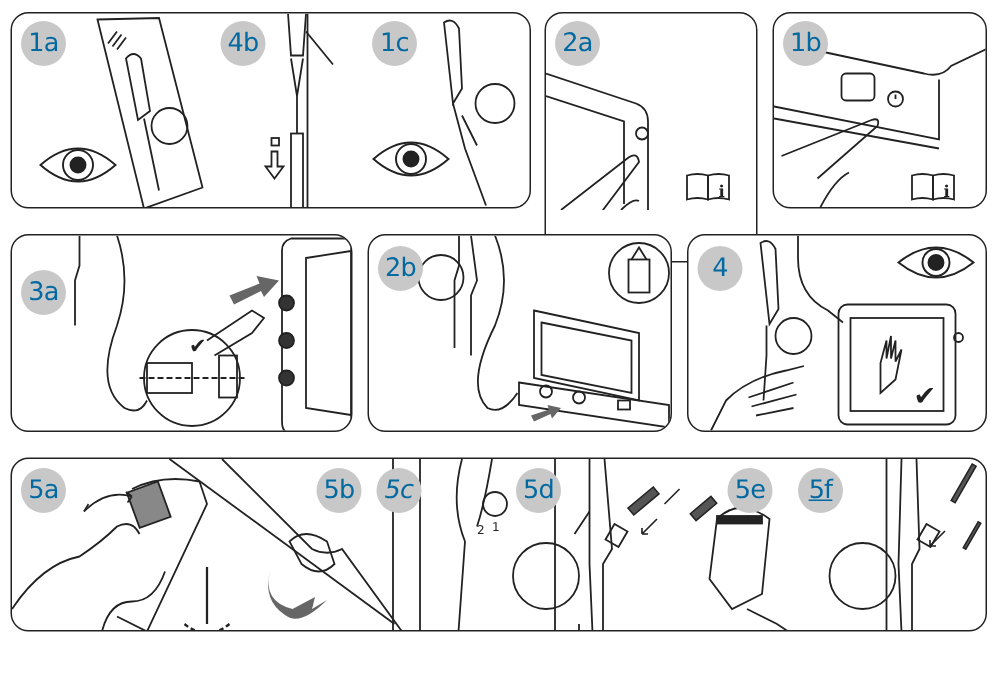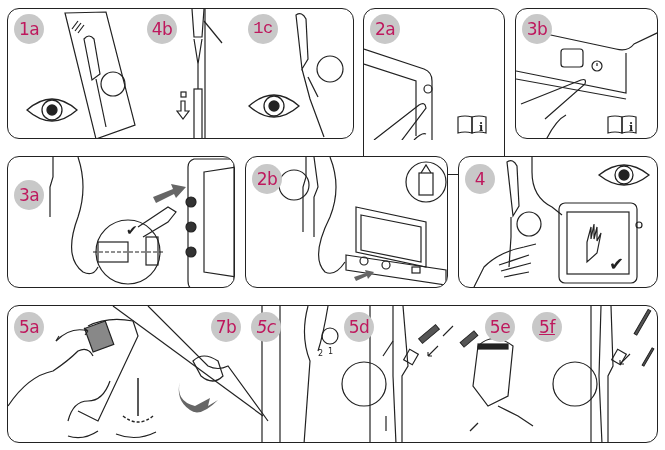--- a/index.html
+++ b/index.html
@@ -1,27 +1,27 @@
 <!DOCTYPE html>
 <html><head>
 <meta charset="utf-8">
 <style>
   html, body { margin:0; padding:0; background:#fff; }
   body { width:665px; height:450px; position:relative; overflow:hidden; font-family:"DejaVu Sans", sans-serif; }
   .panel { position:absolute; border:1.5px solid #222; border-radius:12px; background:#fff; box-sizing:border-box; overflow:hidden; }
-  .badge { position:absolute; width:30px; height:30px; border-radius:50%; background:#c8c8c8; color:#be185d; font-size:17px; line-height:30px; text-align:center; letter-spacing:-0.5px; z-index:5; }
+  .badge { position:absolute; width:30px; height:30px; border-radius:50%; background:#c8c8c8; color:#0369a1; font-size:17px; line-height:30px; text-align:center; letter-spacing:-0.5px; z-index:5; }
   svg.art { position:absolute; left:0; top:0; }
 </style>
 </head>
 <body>
 
 <div class="panel" style="left:7px;top:8px;width:347px;height:131px;">
   <div class="badge" style="left:6px;top:5px;">1a</div>
   <div class="badge" style="left:139px;top:5px;">4b</div>
-  <div class="badge" style="left:240px;top:5px;font-family:Liberation Mono, monospace;">1c</div>
+  <div class="badge" style="left:240px;top:5px;">1c</div>
   <svg class="art" width="347" height="131">
 
     <g stroke="#222" fill="none" stroke-width="1.2">
       <polygon points="57,4 98,3 127,116 88,130"></polygon>
       <path d="M64,20 l6,-8 M67,22 l6,-8 M70,24 l6,-8"></path>
       <path d="M76,30 q5,-6 10,0 l6,35 l-8,6 z"></path>
       <line x1="88" y1="70" x2="98" y2="118"></line>
       <circle cx="105" cy="75" r="12"></circle>
     </g>
     <g stroke="#222" fill="none" stroke-width="1.3">
@@ -71,21 +71,21 @@
     </g>
     <g stroke="#222" fill="none" stroke-width="1.2">
       <path d="M94,108 q7,-2 14,0 v16 q-7,-2 -14,0 z"></path>
       <path d="M108,108 q7,-2 14,0 v16 q-7,-2 -14,0 z"></path>
       <text x="115" y="122" font-size="11" font-weight="bold" fill="#222" stroke="none" font-family="DejaVu Serif, serif">i</text>
     </g>
   </svg>
 </div>
 
 <div class="panel" style="left:515px;top:8px;width:143px;height:131px;">
-  <div class="badge" style="left:6px;top:5px;">3b</div>
+  <div class="badge" style="left:6px;top:5px;">1b</div>
   <svg class="art" width="143" height="131">
     <g stroke="#222" fill="none" stroke-width="1.2">
       <path d="M30,25 l70,15 q12,3 18,-5 l25,-12"></path>
       <path d="M0,62 l110,22 v-40"></path>
       <path d="M0,70 l110,20"></path>
       <rect x="45" y="40" width="22" height="18" rx="3"></rect>
       <circle cx="81" cy="57" r="5"></circle>
       <path d="M81,54 v3"></path>
     </g>
     <g stroke="#222" fill="none" stroke-width="1.2">
@@ -176,23 +176,23 @@
     <g stroke="#222" fill="none" stroke-width="1.2">
       <rect x="100" y="46" width="78" height="80" rx="6"></rect>
       <rect x="108" y="55" width="62" height="62"></rect>
       <circle cx="180" cy="68" r="3"></circle>
       <path d="M128,105 v-20 l4,-15 v12 l3,-15 v15 l3,-12 v14 l4,-8 l-4,20 z"></path>
     </g>
     <text x="150" y="113" font-size="18" fill="#222">✔</text>
   </svg>
 </div>
 
-<div class="panel" style="left:7px;top:305px;width:651px;height:138px;">
+<div class="panel" style="left:7px;top:305px;width:651px;height:116px;">
   <div class="badge" style="left:6px;top:6px;">5a</div>
-  <div class="badge" style="left:203px;top:6px;">7b</div>
+  <div class="badge" style="left:203px;top:6px;">5b</div>
   <div class="badge" style="left:243px;top:6px;font-style:italic;">5c</div>
   <div class="badge" style="left:336px;top:6px;">5d</div>
   <div class="badge" style="left:477px;top:6px;">5e</div>
   <div class="badge" style="left:524px;top:6px;text-decoration:underline;">5f</div>
   <svg class="art" width="651" height="138">
 
     <g stroke="#222" fill="none" stroke-width="1.2">
       <path d="M0,100 q20,-30 45,-35 q15,-10 25,-20 q10,-5 15,5"></path>
       <path d="M80,20 q20,-10 45,-5 l5,15 l-40,85 l-20,-10"></path>
       <rect x="80" y="18" width="22" height="25" fill="#888" transform="rotate(-20 91 30)"></rect>

